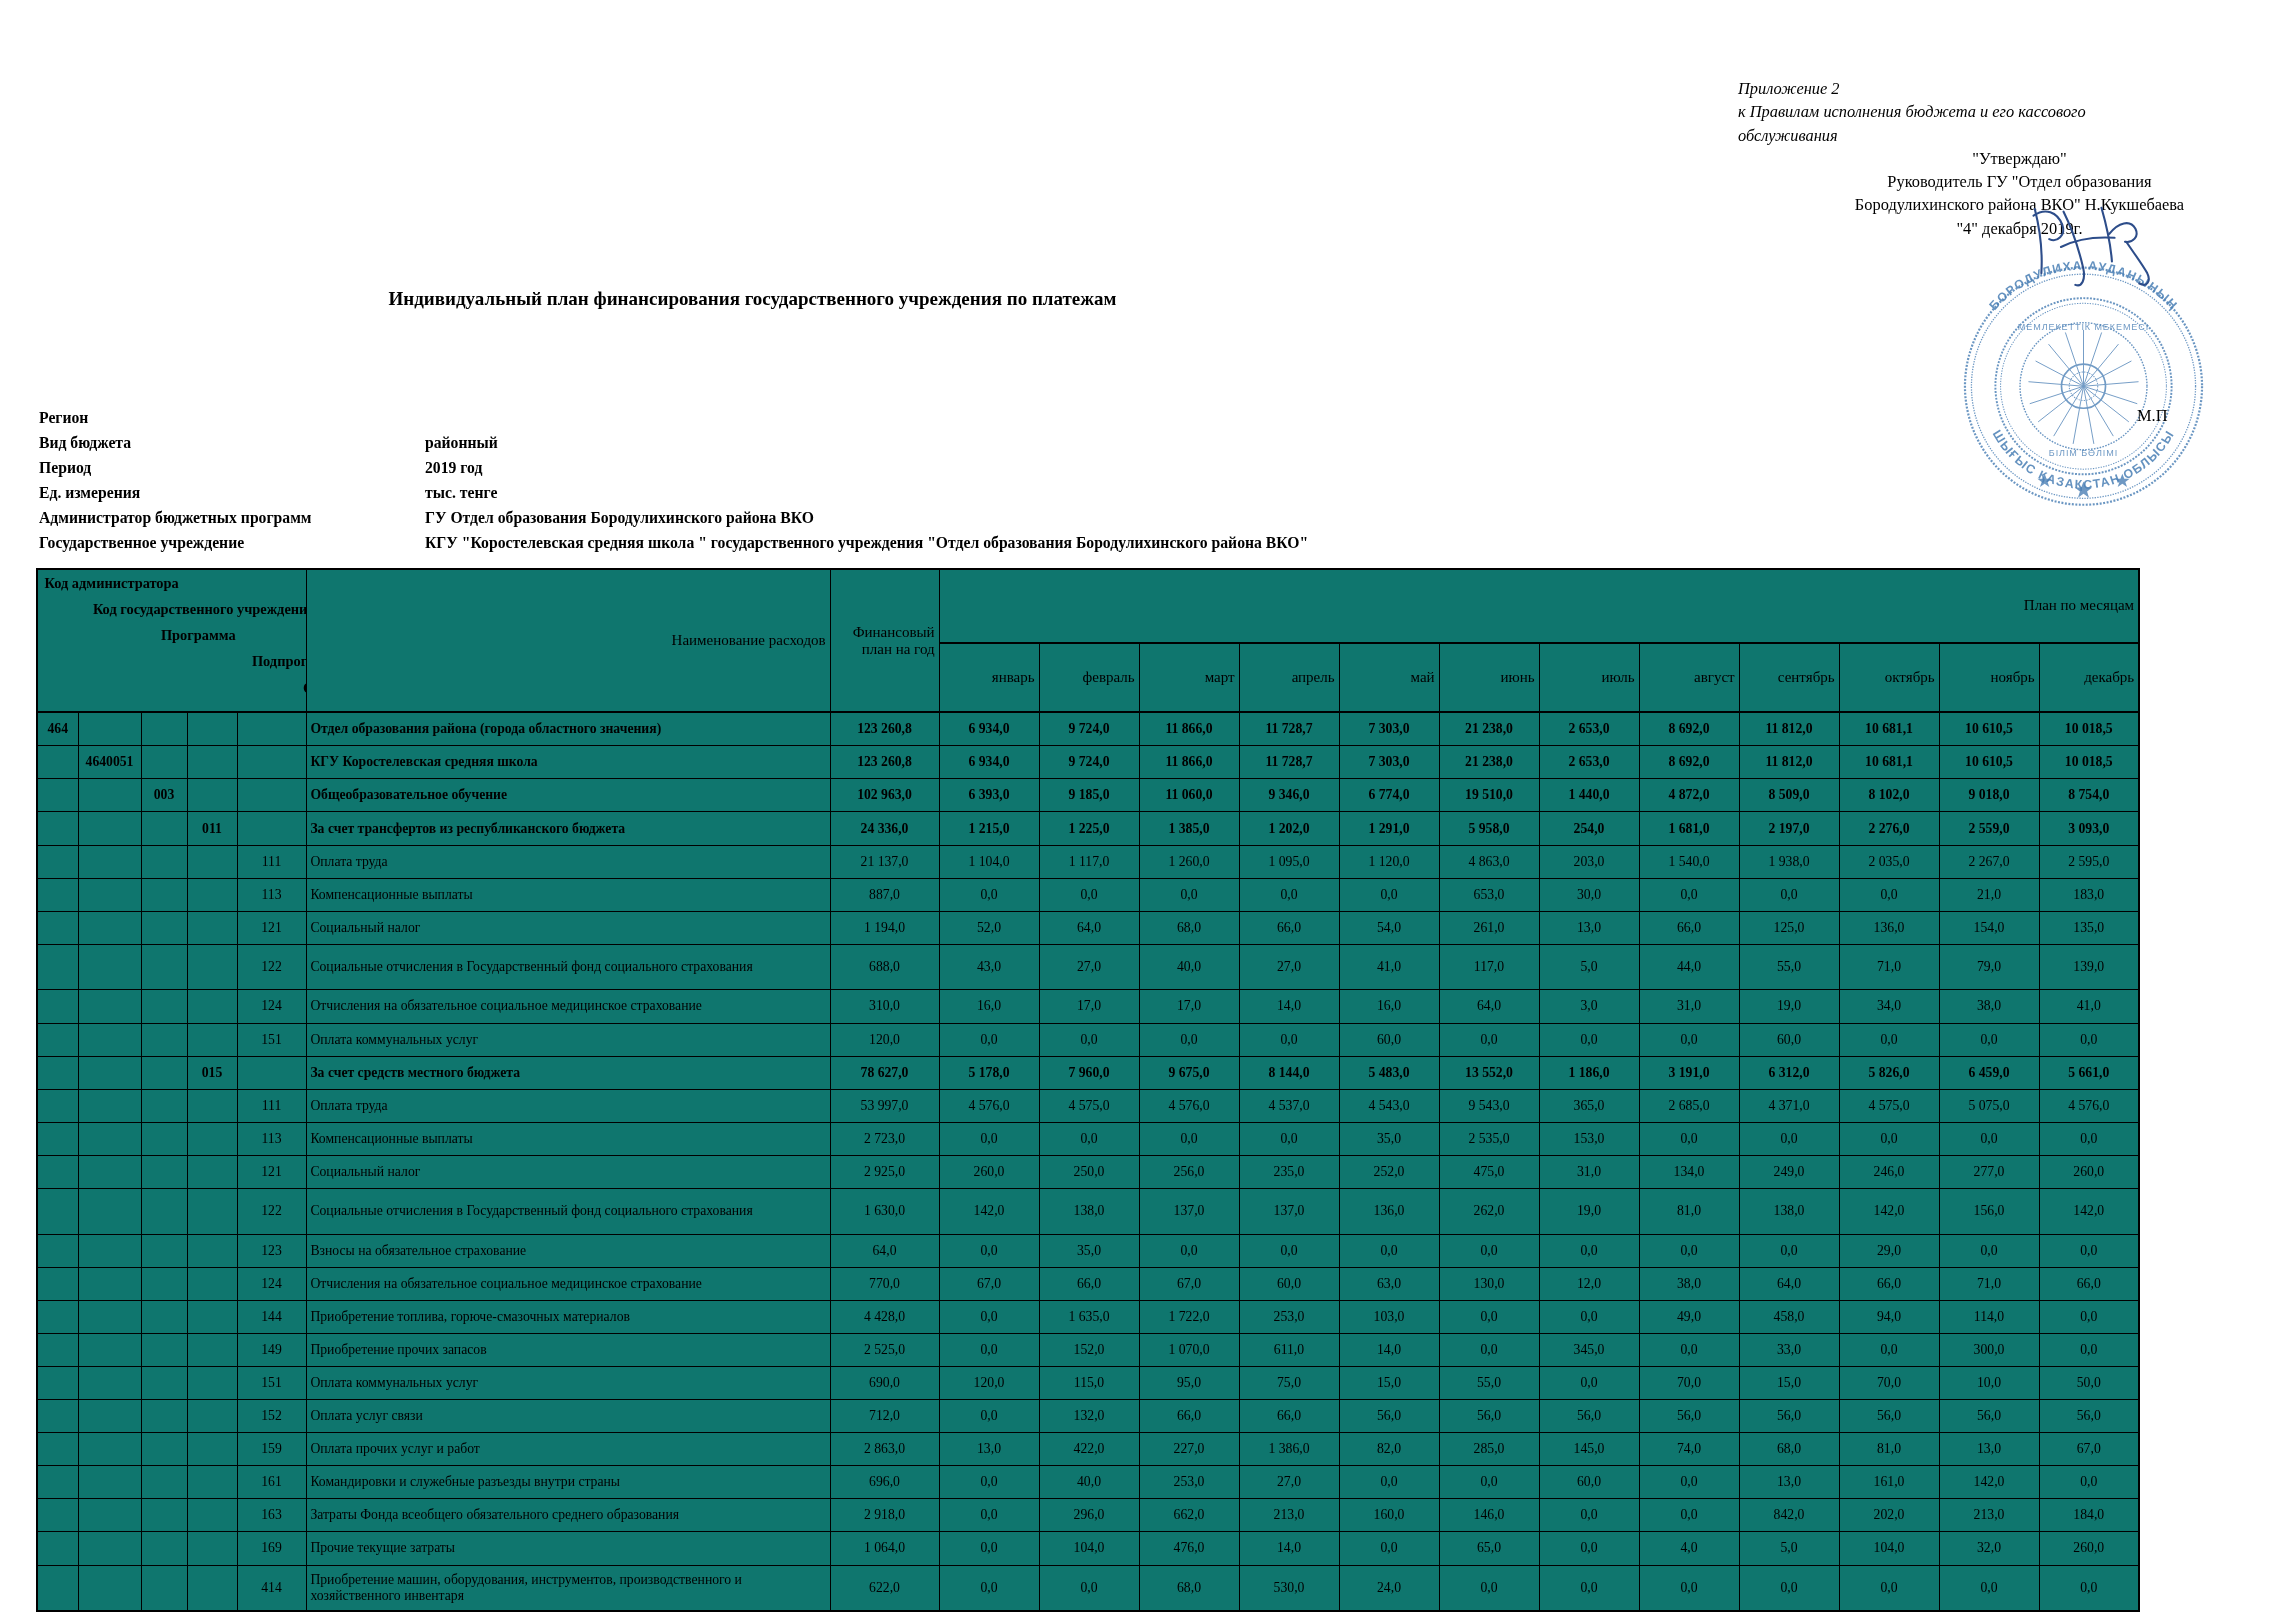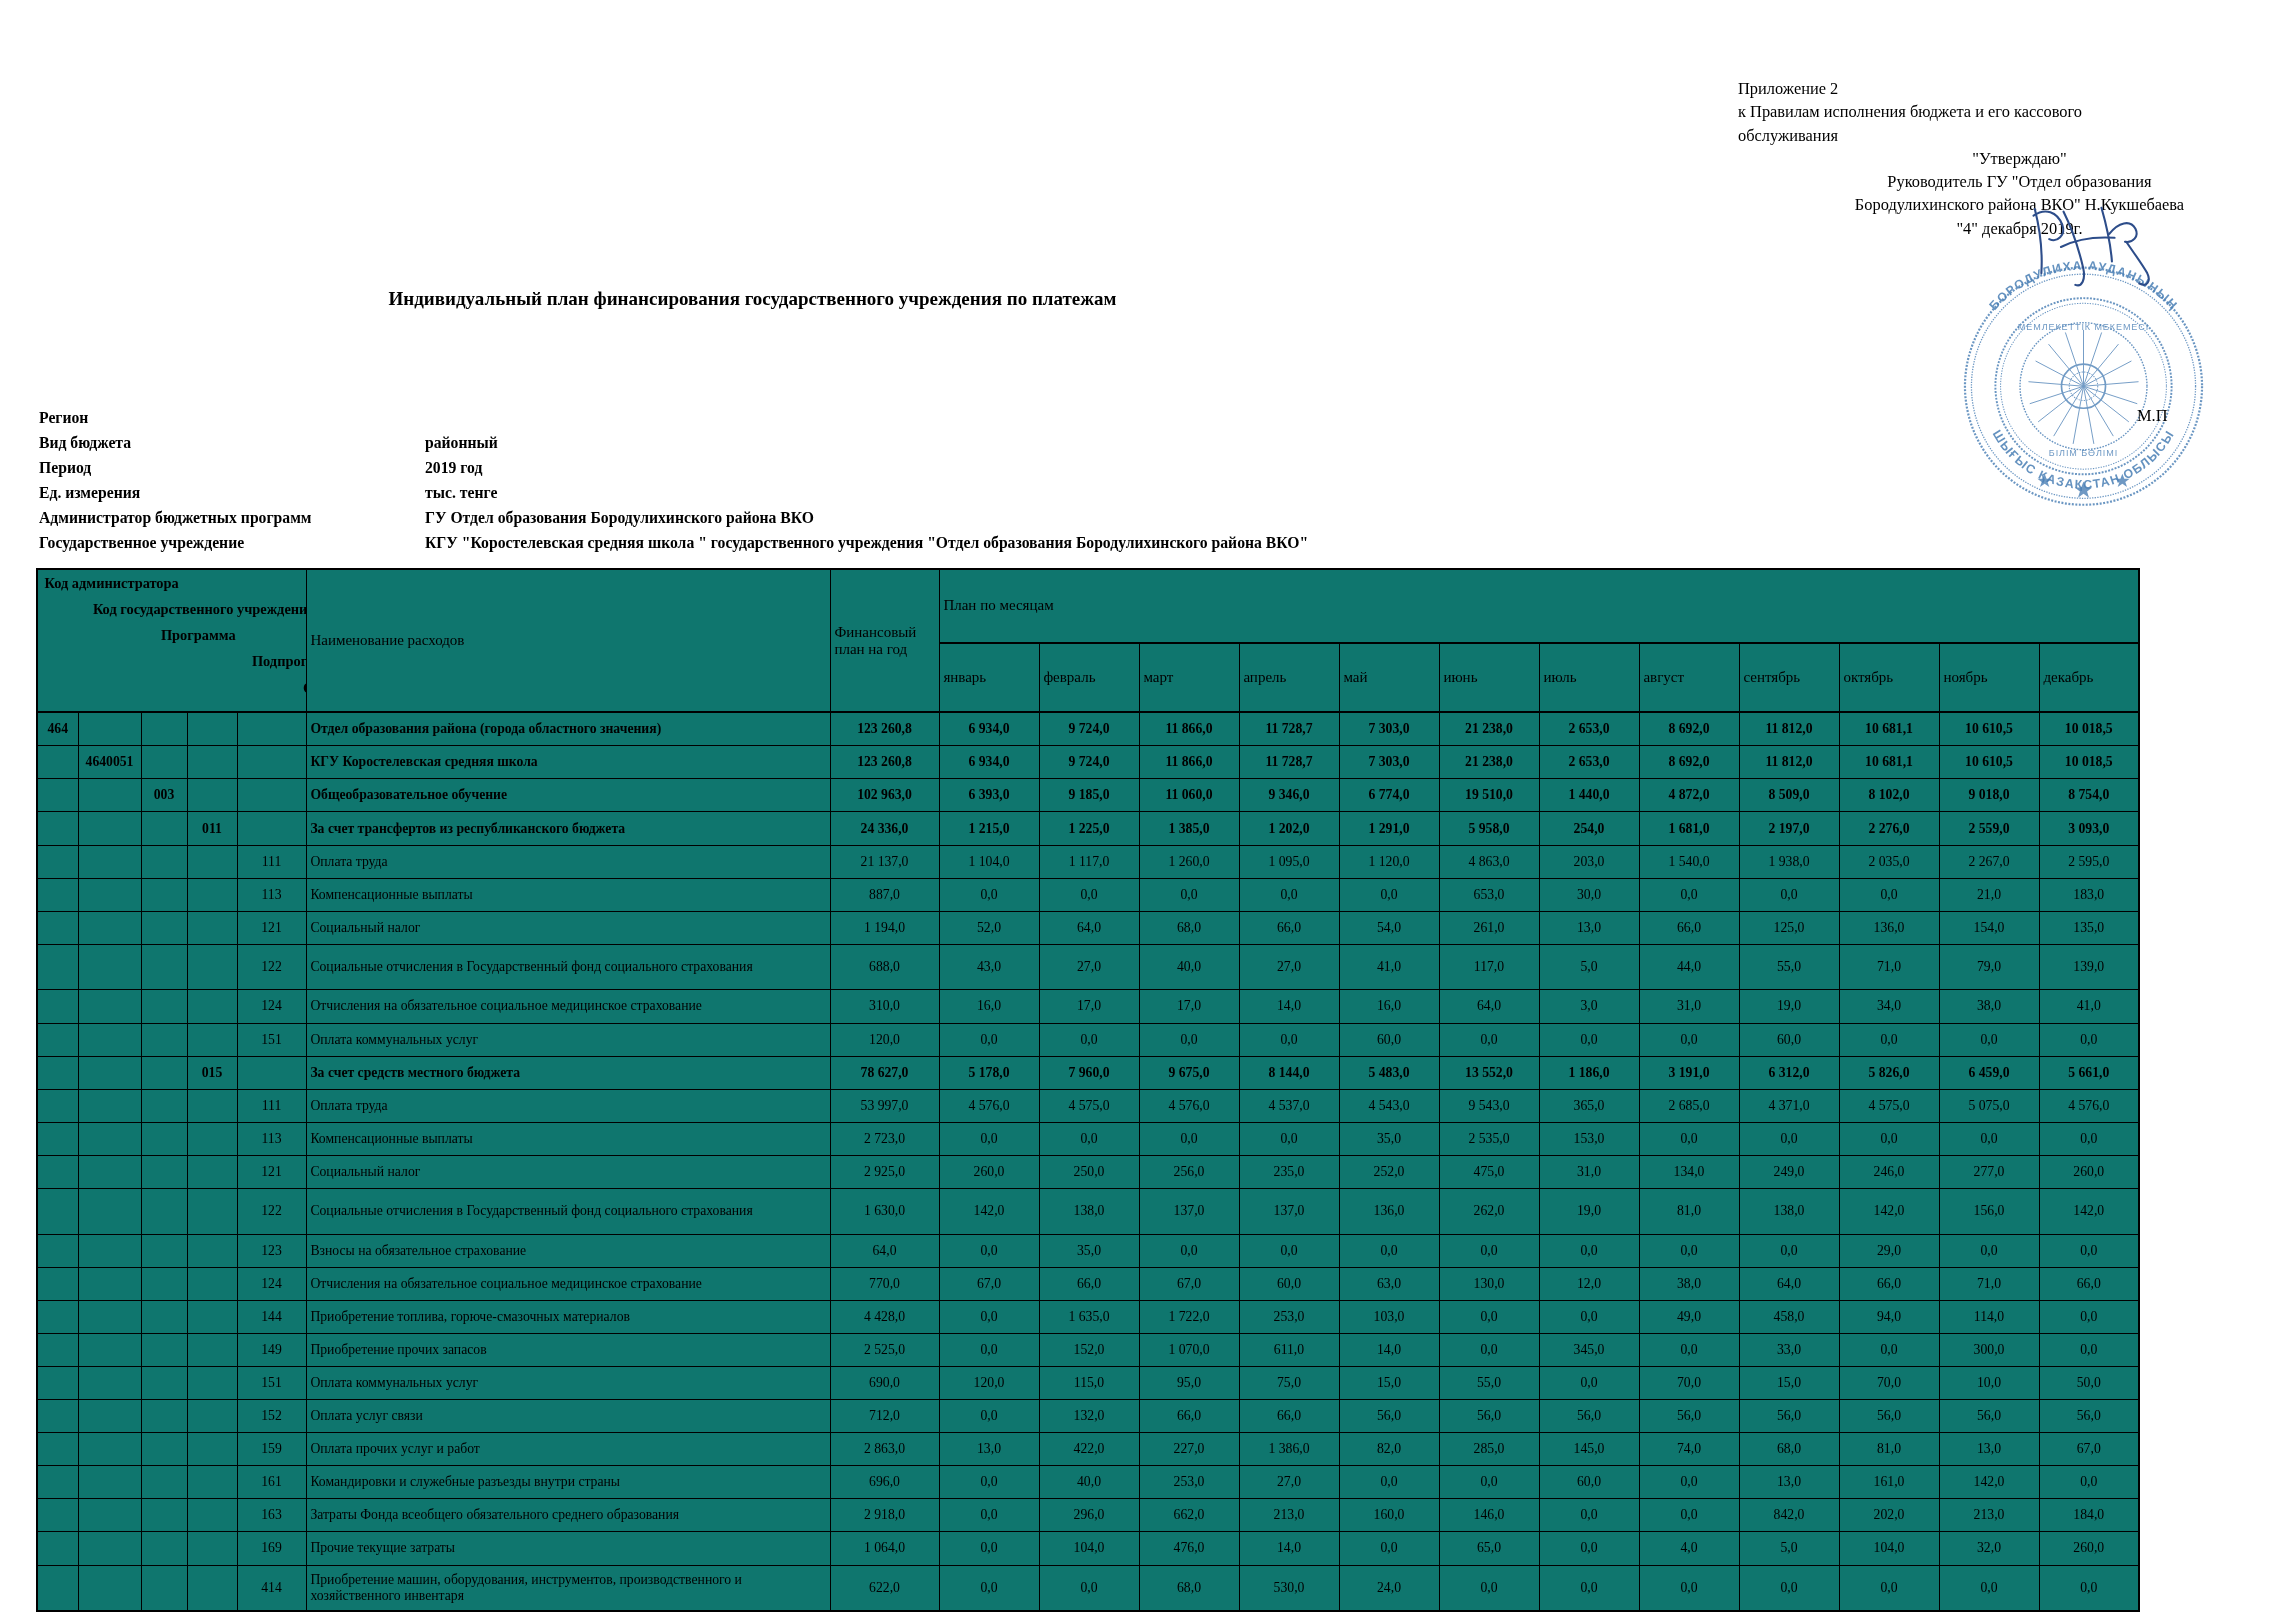--- a/index.html
+++ b/index.html
@@ -25,21 +25,21 @@
   
   .approval {
     position: absolute;
     left: 1738px;
     top: 77px;
     width: 524px;
     font-size: 16.4px;
     line-height: 1.42;
     z-index: 3;
   }
-  .approval .line { white-space: nowrap; }
+  .approval .line { white-space: nowrap; font-style: italic; }
   .approval .center { text-align: center; padding-left: 39px; }
 
   
   .doc-title {
     position: absolute;
     left: 0;
     top: 288px;
     width: 1505px;
     text-align: center;
     font-size: 19px;
@@ -109,21 +109,21 @@
     font-weight: normal;
     overflow: hidden;
   }
   .thick-top { border-top: 2px solid #000 !important; }
   .thick-bottom { border-bottom: 2px solid #000 !important; }
   .thick-left { border-left: 2px solid #000 !important; }
   .thick-right { border-right: 2px solid #000 !important; }
 
   
   .hdr {
-    text-align: left;
+    text-align: right;
     font-weight: bold;
     font-size: 15px;
     margin-top: 14px;
   }
   .hdr-codes {
     position: relative;
     height: 137px;
     padding: 0;
   }
   .code-stack {

